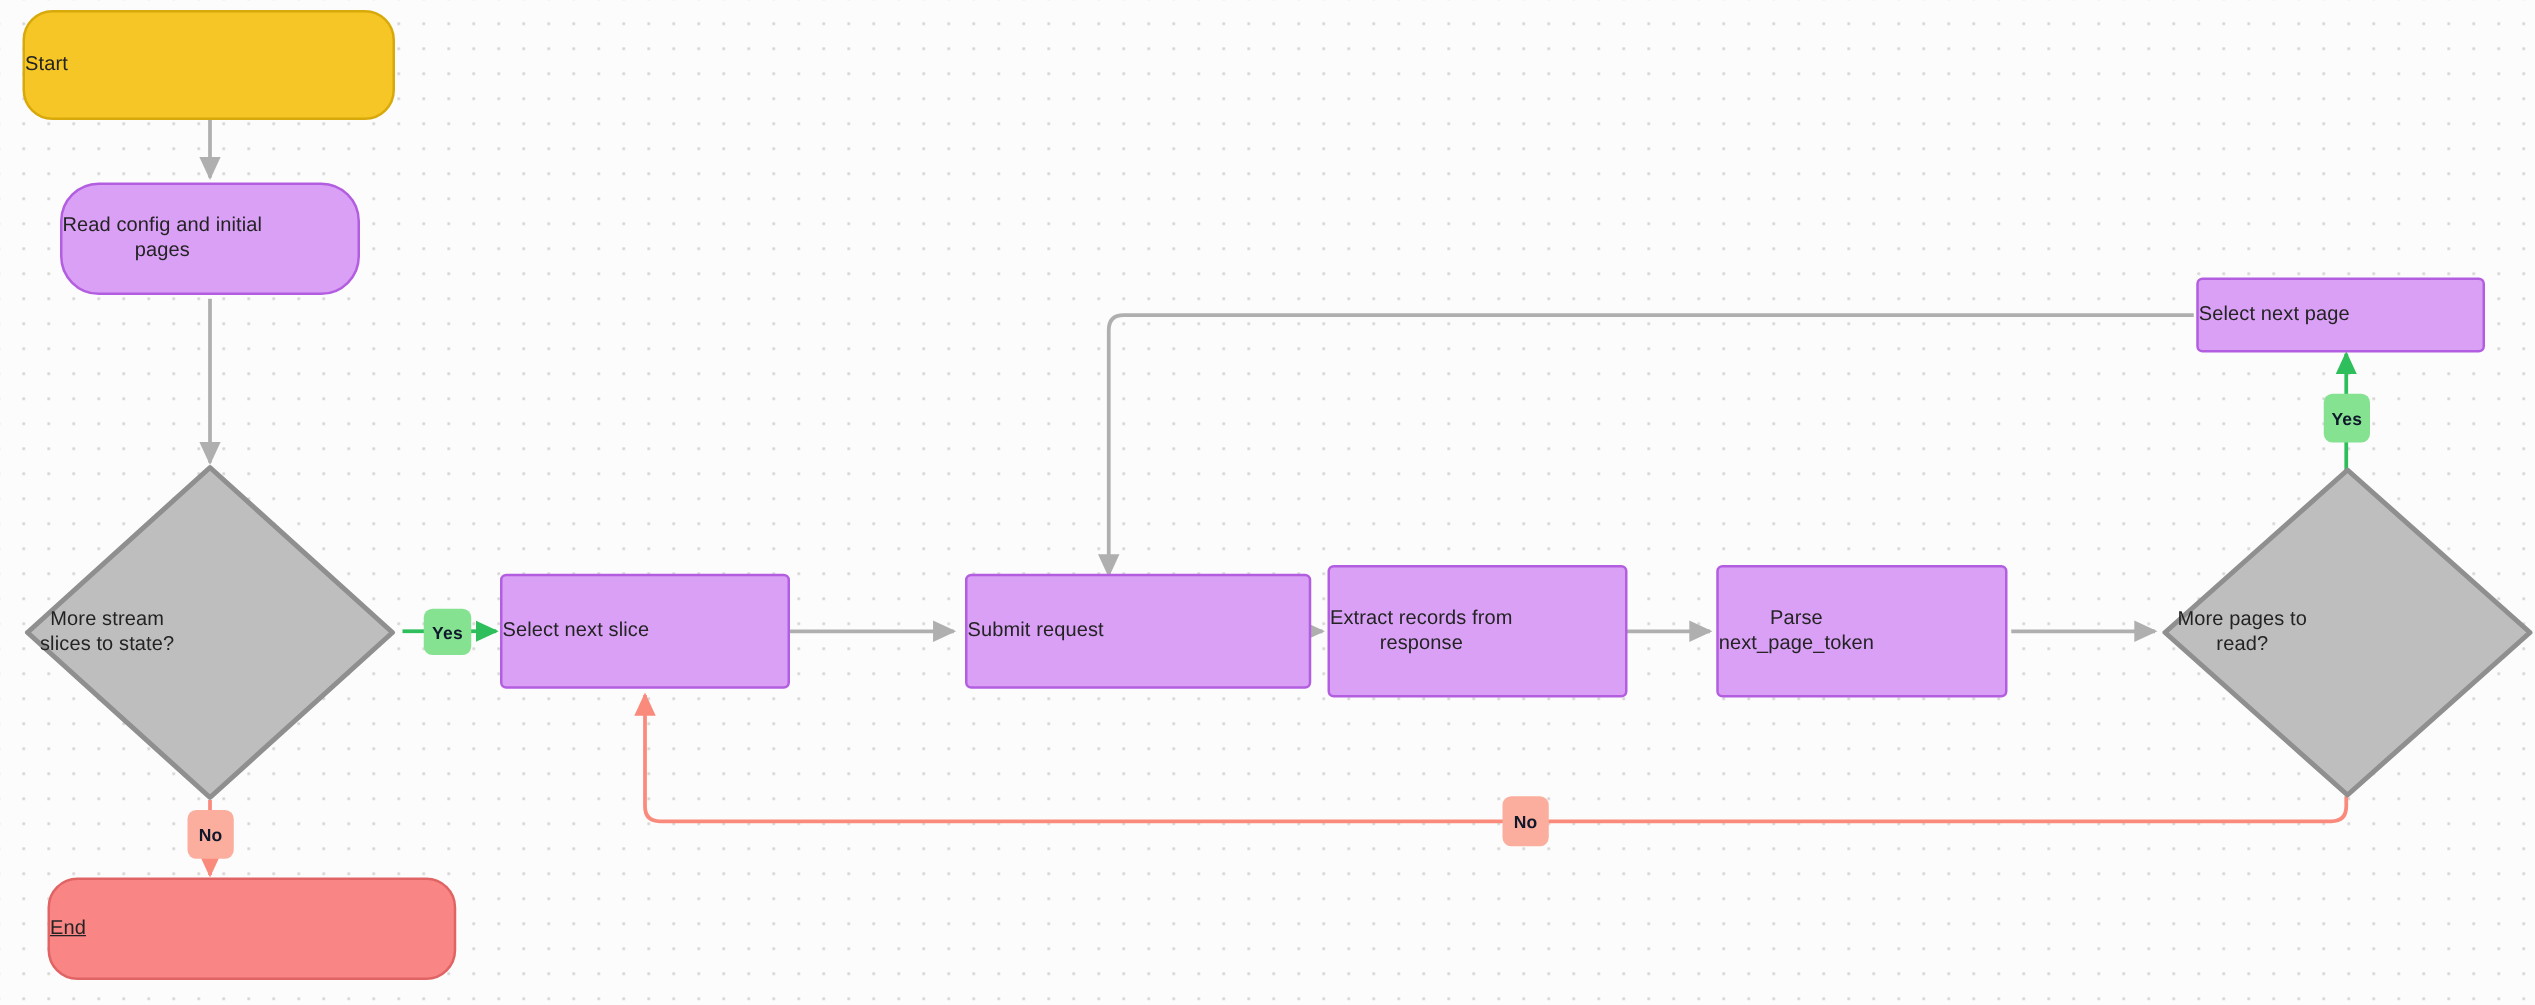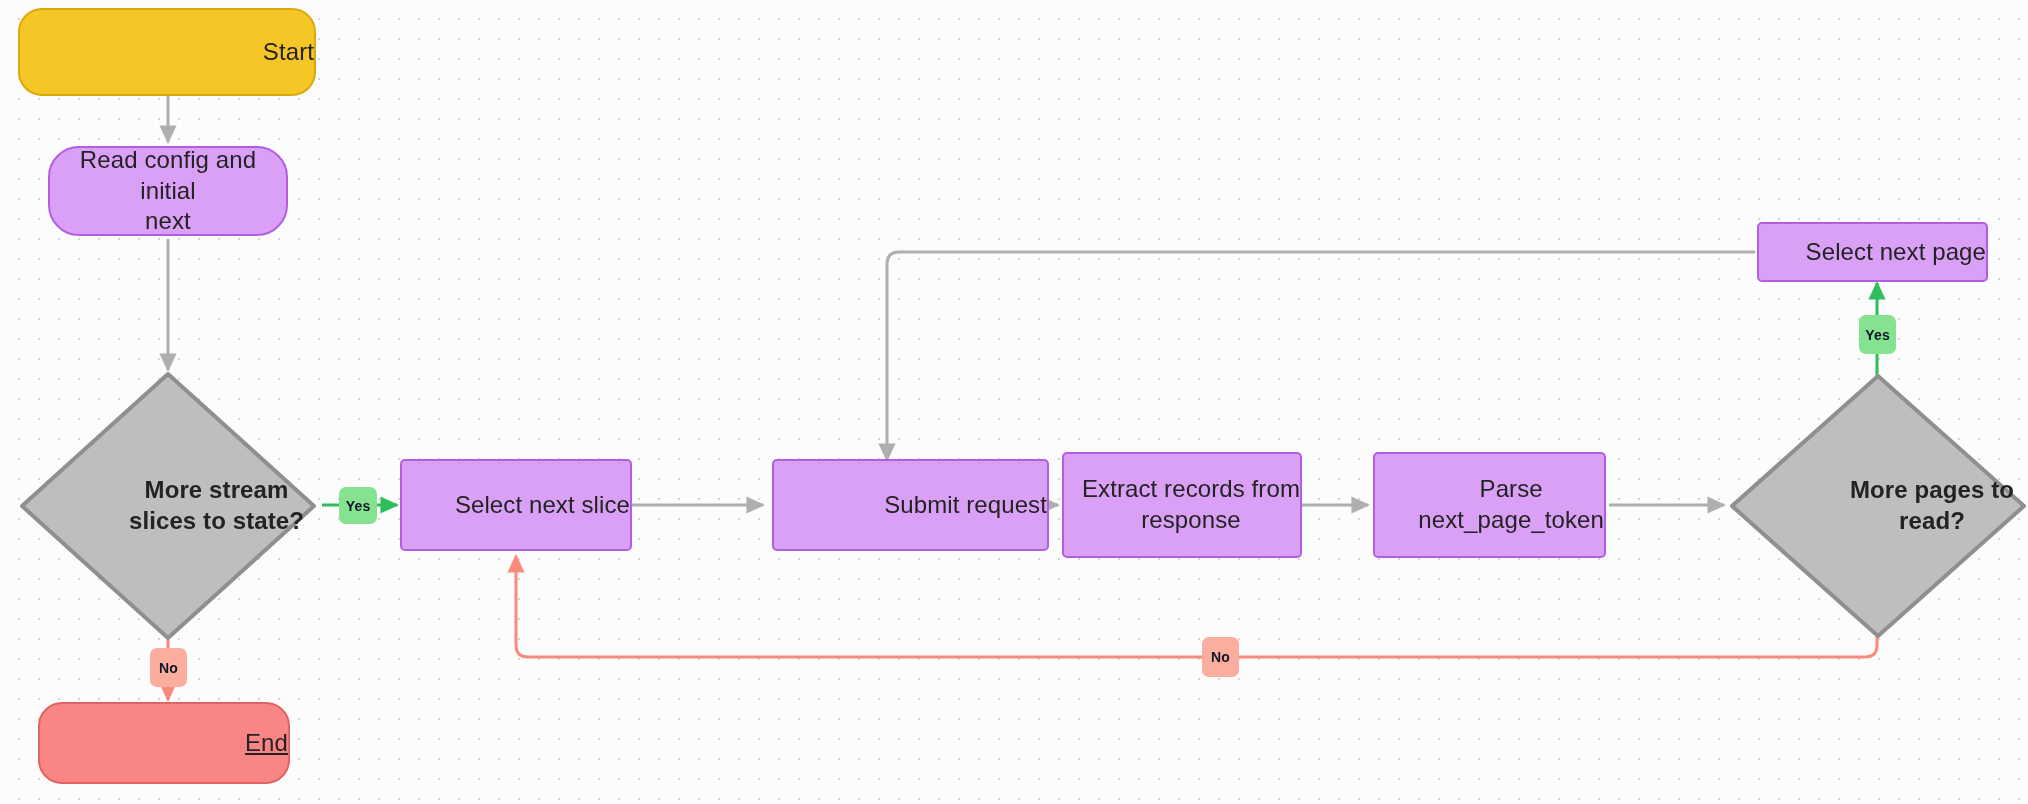--- a/index.html
+++ b/index.html
@@ -26,24 +26,24 @@
     top: 0;
     width: 2028px;
     height: 804px;
     pointer-events: none;
   }
   .node {
     position: absolute;
     box-sizing: border-box;
     display: flex;
     align-items: center;
-    justify-content: flex-end;
+    justify-content: flex-start;
     text-align: center;
     color: #232323;
-    font-size: 24px;
+    font-size: 16px;
     line-height: 1.28;
     letter-spacing: 0.1px;
     user-select: none;
   }
   .node-terminal {
     border-radius: 24px;
     border: 2px solid;
   }
   .node-start {
     background: #F5C625;
@@ -66,21 +66,20 @@
     position: absolute;
     left: 0;
     top: 0;
     width: 100%;
     height: 100%;
   }
   .diamond-label {
     position: relative;
     z-index: 2;
     padding: 0 14px;
-    font-weight: bold;
   }
   .edge-badge {
     position: absolute;
     box-sizing: border-box;
     display: flex;
     align-items: center;
     justify-content: center;
     font-size: 14px;
     font-weight: 600;
     color: #0f172a;
@@ -139,35 +138,35 @@
     <path d="M 1877 637 L 1877 645 Q 1877 657 1865 657 L 528 657 Q 516 657 516 645 L 516 556" fill="none" stroke="#F98A7C" stroke-width="3" marker-end="url(#arrow-red)"></path>
   </svg>
 
   <div class="node node-terminal node-start" style="left:18px; top:8px; width:298px; height:88px;">
     <span>Start</span>
   </div>
 
   <div class="node node-process" style="left:48px; top:146px; width:240px; height:90px;border-radius:31px;">
     <span>
       <span>Read config and initial</span><br>
-      <span>next</span>
+      <span>pages</span>
     </span>
   </div>
 
   <div class="node node-decision" style="left:18px; top:370px; width:300px; height:272px;">
     <svg class="diamond-shape" viewBox="0 0 300 272" preserveAspectRatio="none">
       <polygon points="150,4 296,136 150,268 4,136" fill="#BEBEBE" stroke="#8F8F8F" stroke-width="4" stroke-linejoin="round"></polygon>
     </svg>
     <span class="diamond-label">
       <span>More stream</span><br>
       <span>slices to state?</span>
     </span>
   </div>
 
-  <div class="node node-terminal node-end" style="left:38px; top:702px; width:252px; height:82px;text-decoration:underline;">
+  <div class="node node-terminal node-end" style="left:38px; top:702px; width:327px; height:82px;text-decoration:underline;">
     <span>End</span>
   </div>
 
   <div class="node node-process" style="left:400px; top:459px; width:232px; height:92px;">
     <span>Select next slice</span>
   </div>
 
   <div class="node node-process" style="left:772px; top:459px; width:277px; height:92px;">
     <span>Submit request</span>
   </div>

